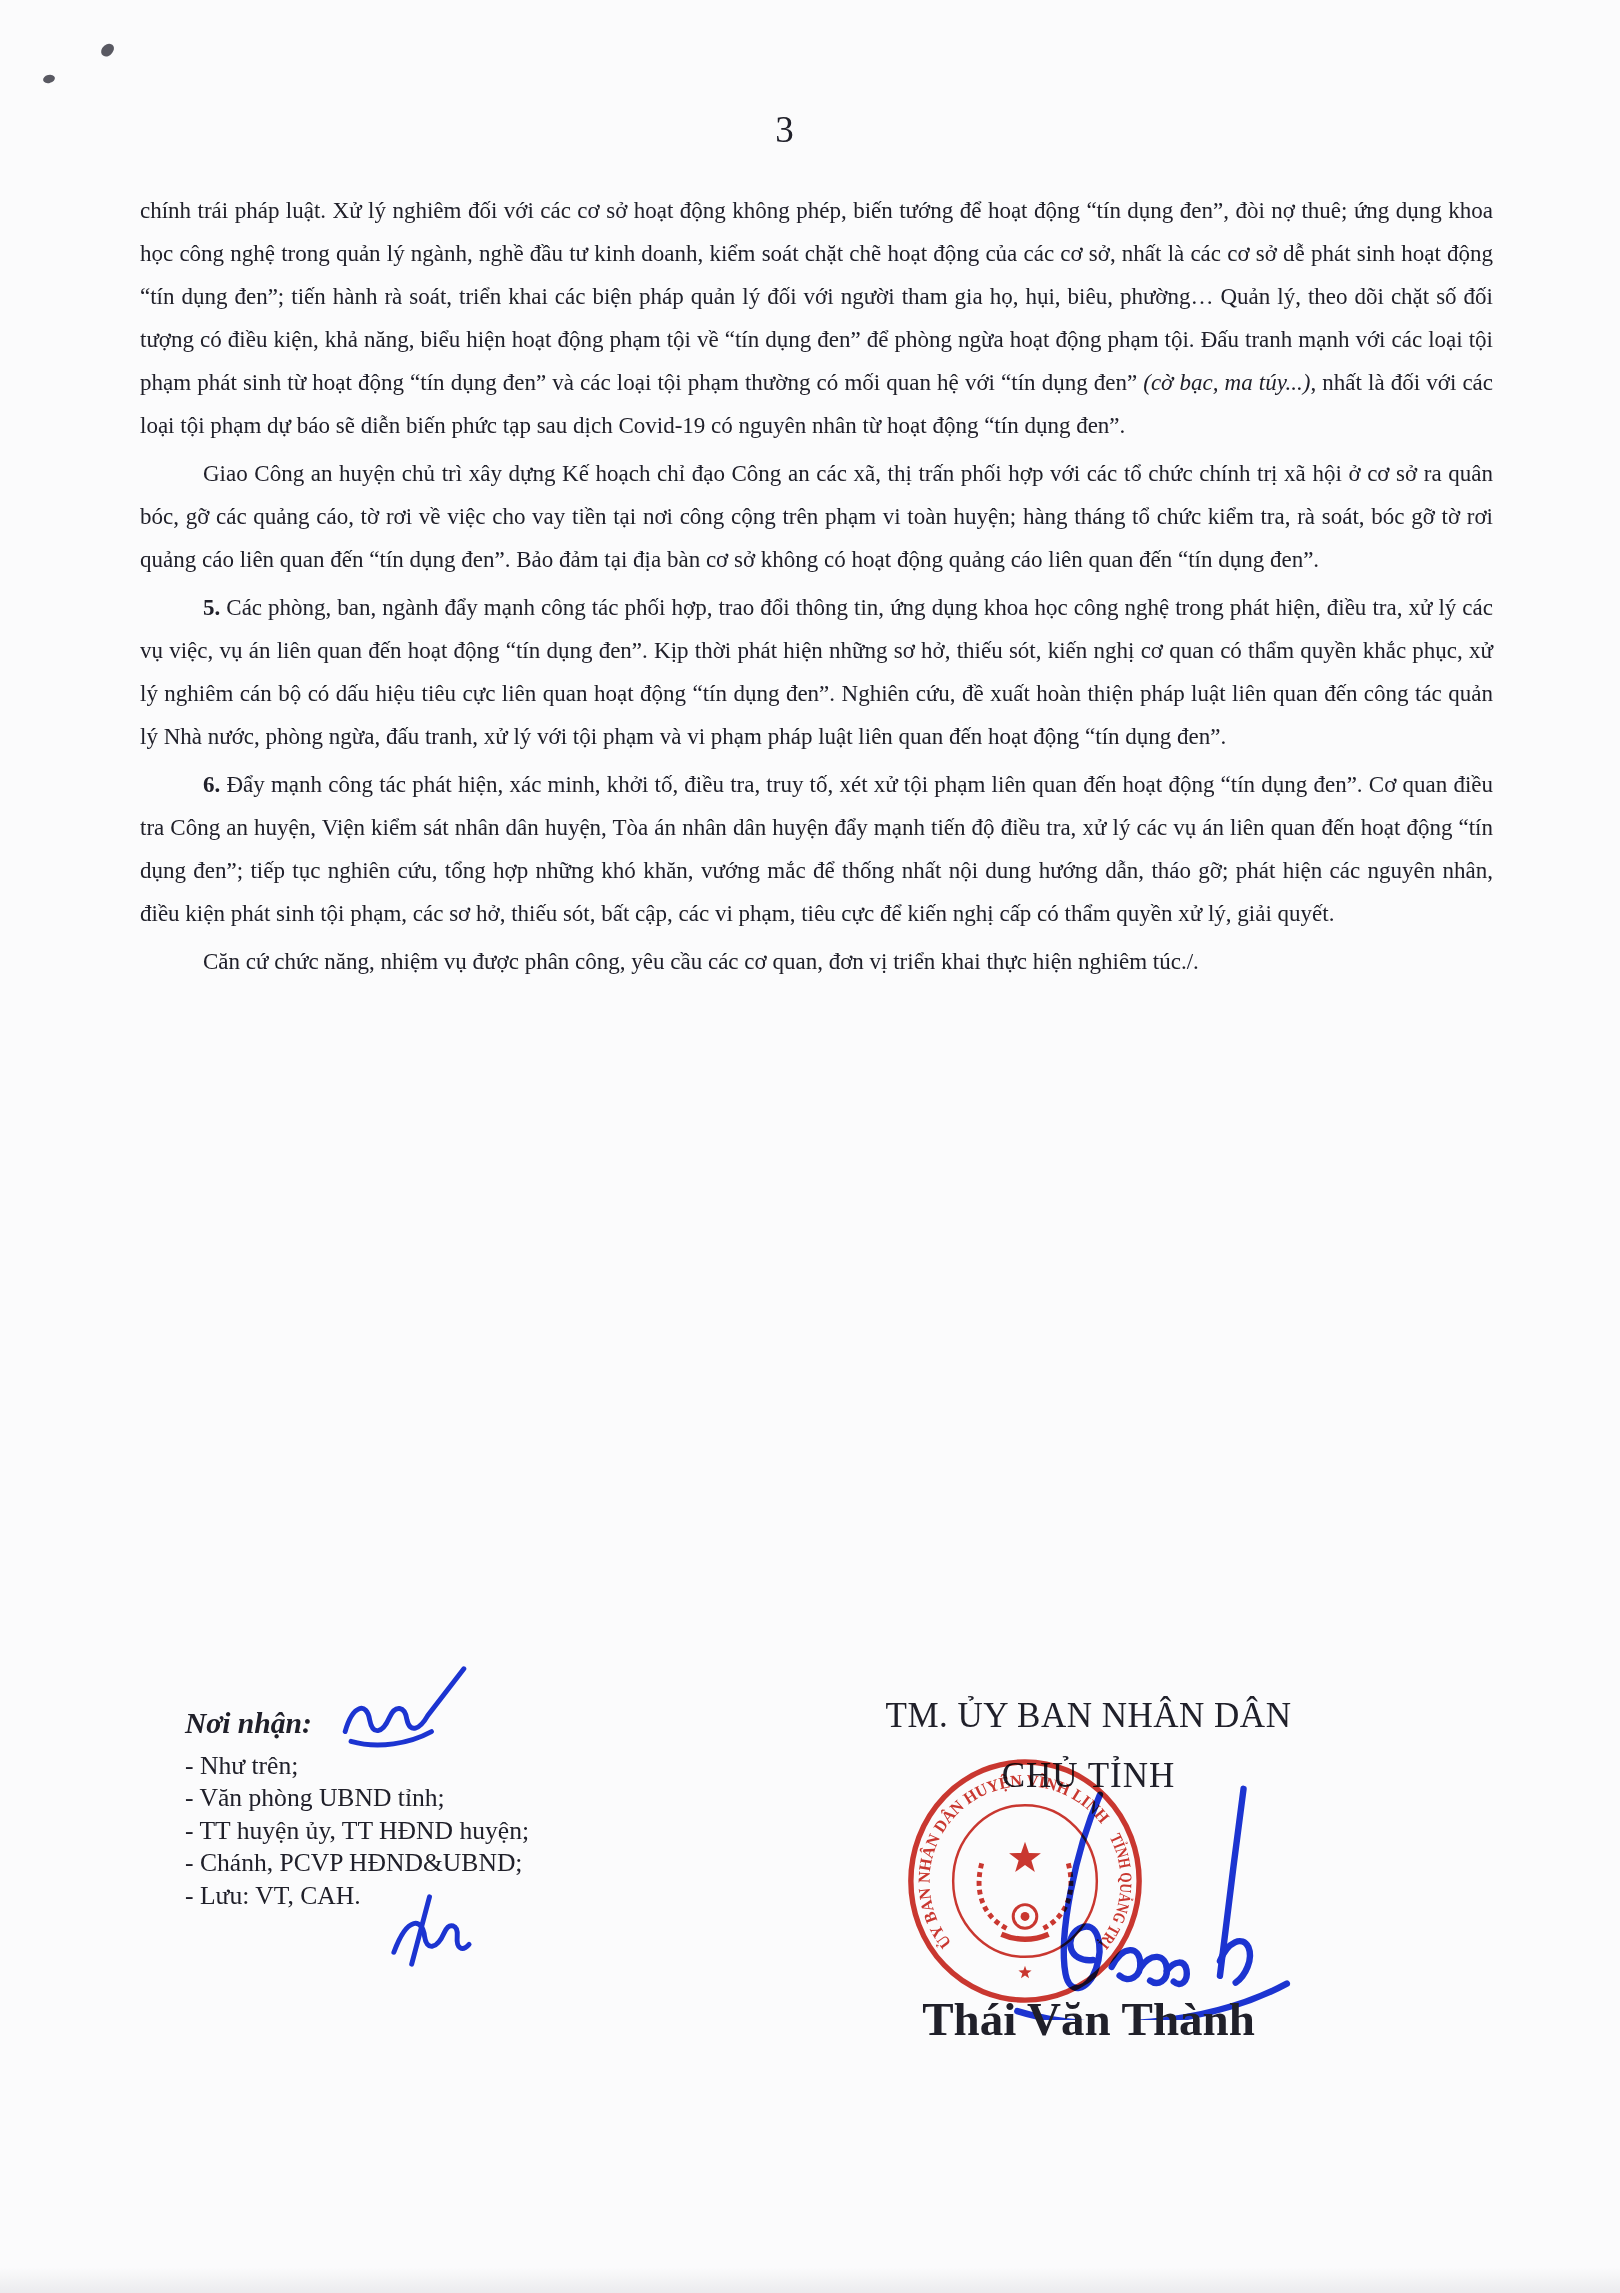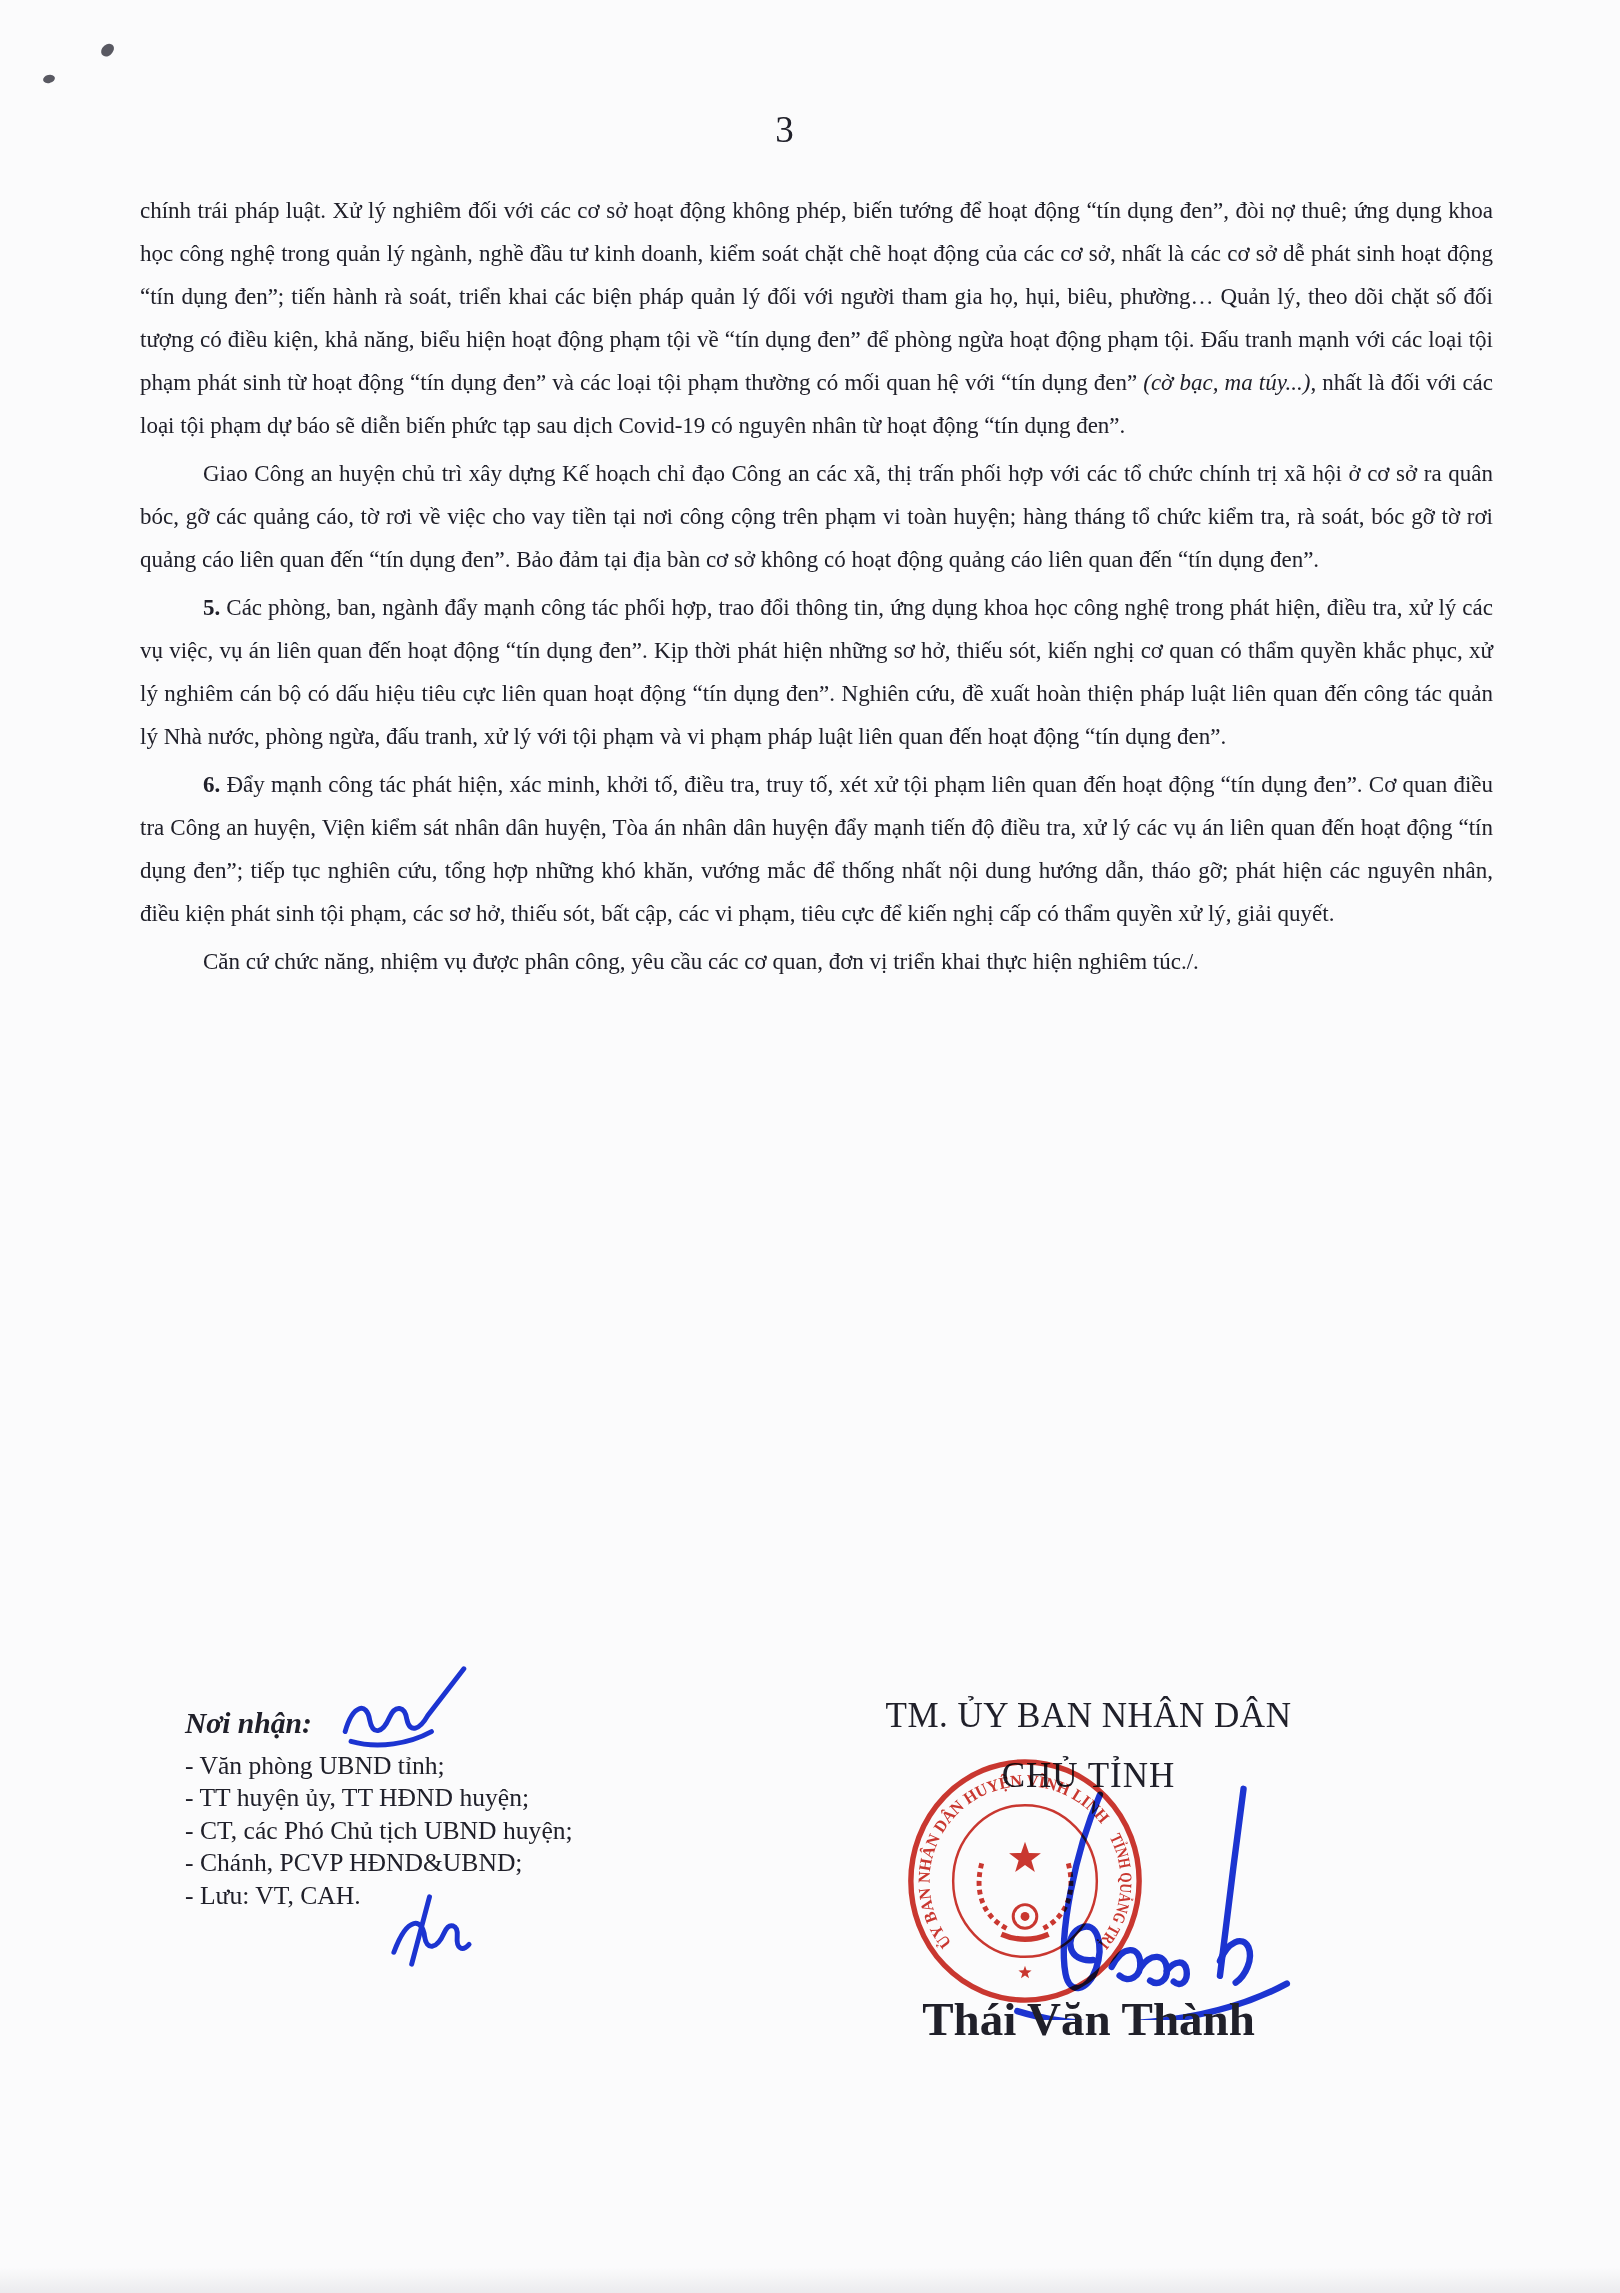--- a/index.html
+++ b/index.html
@@ -70,23 +70,23 @@
     <p><span>chính trái pháp luật. Xử lý nghiêm đối với các cơ sở hoạt động không phép, biến tướng để hoạt động “tín dụng đen”, đòi nợ thuê; ứng dụng khoa học công nghệ trong quản lý ngành, nghề đầu tư kinh doanh, kiểm soát chặt chẽ hoạt động của các cơ sở, nhất là các cơ sở dễ phát sinh hoạt động “tín dụng đen”; tiến hành rà soát, triển khai các biện pháp quản lý đối với người tham gia họ, hụi, biêu, phường… Quản lý, theo dõi chặt số đối tượng có điều kiện, khả năng, biểu hiện hoạt động phạm tội về “tín dụng đen” để phòng ngừa hoạt động phạm tội. Đấu tranh mạnh với các loại tội phạm phát sinh từ hoạt động “tín dụng đen” và các loại tội phạm thường có mối quan hệ với “tín dụng đen” </span><span style="font-style: italic;">(cờ bạc, ma túy...)</span><span>, nhất là đối với các loại tội phạm dự báo sẽ diễn biến phức tạp sau dịch Covid-19 có nguyên nhân từ hoạt động “tín dụng đen”.</span></p>
     <p class="indent"><span>Giao Công an huyện chủ trì xây dựng Kế hoạch chỉ đạo Công an các xã, thị trấn phối hợp với các tổ chức chính trị xã hội ở cơ sở ra quân bóc, gỡ các quảng cáo, tờ rơi về việc cho vay tiền tại nơi công cộng trên phạm vi toàn huyện; hàng tháng tổ chức kiểm tra, rà soát, bóc gỡ tờ rơi quảng cáo liên quan đến “tín dụng đen”. Bảo đảm tại địa bàn cơ sở không có hoạt động quảng cáo liên quan đến “tín dụng đen”.</span></p>
     <p class="indent"><span style="font-weight: bold;">5.</span><span> Các phòng, ban, ngành đẩy mạnh công tác phối hợp, trao đổi thông tin, ứng dụng khoa học công nghệ trong phát hiện, điều tra, xử lý các vụ việc, vụ án liên quan đến hoạt động “tín dụng đen”. Kịp thời phát hiện những sơ hở, thiếu sót, kiến nghị cơ quan có thẩm quyền khắc phục, xử lý nghiêm cán bộ có dấu hiệu tiêu cực liên quan hoạt động “tín dụng đen”. Nghiên cứu, đề xuất hoàn thiện pháp luật liên quan đến công tác quản lý Nhà nước, phòng ngừa, đấu tranh, xử lý với tội phạm và vi phạm pháp luật liên quan đến hoạt động “tín dụng đen”.</span></p>
     <p class="indent"><span style="font-weight: bold;">6.</span><span> Đẩy mạnh công tác phát hiện, xác minh, khởi tố, điều tra, truy tố, xét xử tội phạm liên quan đến hoạt động “tín dụng đen”. Cơ quan điều tra Công an huyện, Viện kiểm sát nhân dân huyện, Tòa án nhân dân huyện đẩy mạnh tiến độ điều tra, xử lý các vụ án liên quan đến hoạt động “tín dụng đen”; tiếp tục nghiên cứu, tổng hợp những khó khăn, vướng mắc để thống nhất nội dung hướng dẫn, tháo gỡ; phát hiện các nguyên nhân, điều kiện phát sinh tội phạm, các sơ hở, thiếu sót, bất cập, các vi phạm, tiêu cực để kiến nghị cấp có thẩm quyền xử lý, giải quyết.</span></p>
     <p class="indent"><span>Căn cứ chức năng, nhiệm vụ được phân công, yêu cầu các cơ quan, đơn vị triển khai thực hiện nghiêm túc./.</span></p>
   </div>
 
   <div class="recipients">
     <div class="recipients-label">Nơi nhận:</div>
     <div class="recipient-items">
+      <div>- Như trên;</div>
       <div>- Văn phòng UBND tỉnh;</div>
       <div>- TT huyện ủy, TT HĐND huyện;</div>
-      <div>- CT, các Phó Chủ tịch UBND huyện;</div>
       <div>- Chánh, PCVP HĐND&amp;UBND;</div>
       <div>- Lưu: VT, CAH.</div>
     </div>
   </div>
 
   <div class="sign-block">
     <div class="org-line">TM. ỦY BAN NHÂN DÂN</div>
     <div class="title-line">CHỦ TỈNH</div>
   </div>
 

